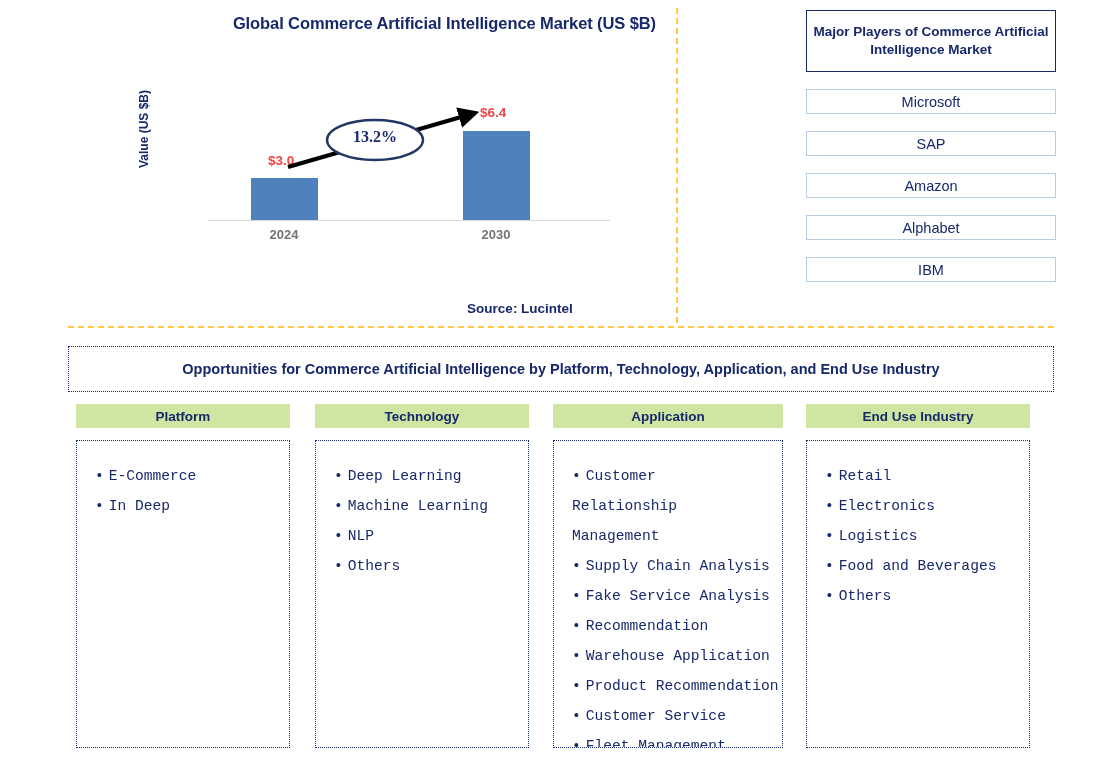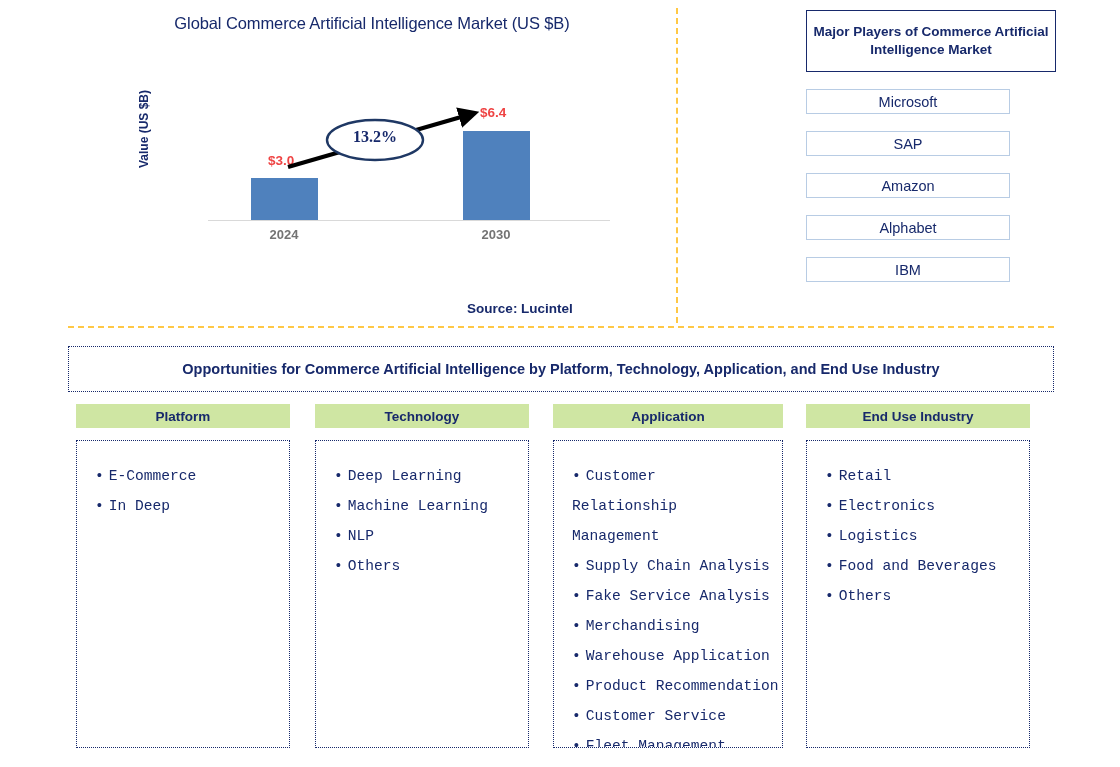--- a/index.html
+++ b/index.html
@@ -12,24 +12,24 @@
     height: 767px;
     position: relative;
     font-family: "Liberation Sans", sans-serif;
     overflow: hidden;
   }
   .page { position: absolute; inset: 0; }
 
   
   #chart-title {
     position: absolute;
-    left: 72px; top: 14px; width: 600px;
-    text-align: center;
+    left: 56px; top: 14px; width: 600px;
+    text-align: right;
     font-size: 16.5px;
-    font-weight: normal;
+    font-weight: bold;
     color: #17296b;
     letter-spacing: -0.1px;
   }
   #chart-area {
     position: absolute;
     left: 180px; top: 95px;
     width: 430px; height: 135px;
   }
   #y-axis-label {
     position: absolute;
@@ -134,21 +134,21 @@
     justify-content: center;
     text-align: center;
     font-size: 13.5px;
     font-weight: bold;
     color: #17296b;
     line-height: 1.35;
     padding: 0 6px;
   }
   .player-box {
     box-sizing: border-box;
-    width: 204px;
+    width: 250px;
     height: 25px;
     margin-top: 17px;
     border: 1px solid #b8cce4;
     display: flex;
     align-items: center;
     justify-content: center;
     font-size: 14.5px;
     color: #17296b;
   }
 
@@ -303,21 +303,21 @@
       </div>
     </div>
 
     <div class="column" id="col-application">
       <div class="col-header">Application</div>
       <div class="col-body">
         <ul>
           <li class="wrap">Customer Relationship Management</li>
           <li>Supply Chain Analysis</li>
           <li>Fake Service Analysis</li>
-          <li>Merchandising</li>
+          <li>Recommendation</li>
           <li>Warehouse Application</li>
           <li>Product Recommendation</li>
           <li>Customer Service</li>
           <li>Fleet Management</li>
           <li>Others</li>
         </ul>
       </div>
     </div>
 
     <div class="column" id="col-enduse">

